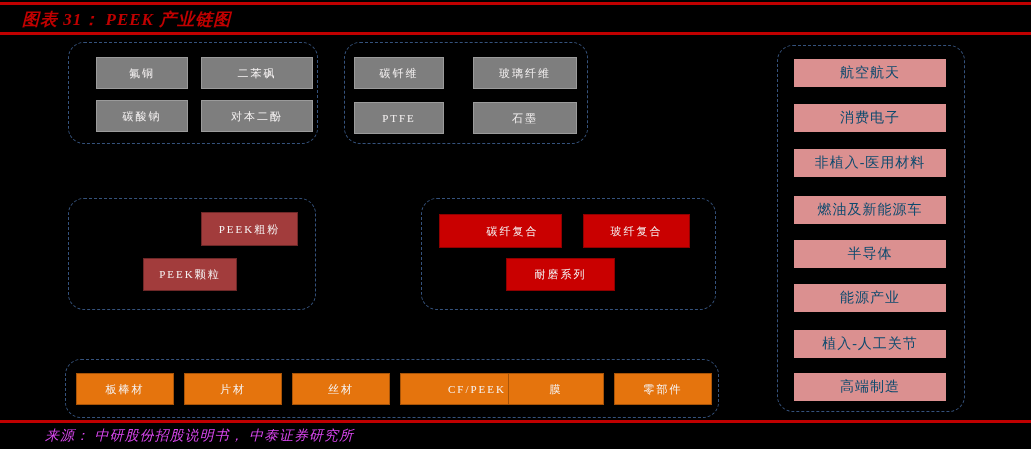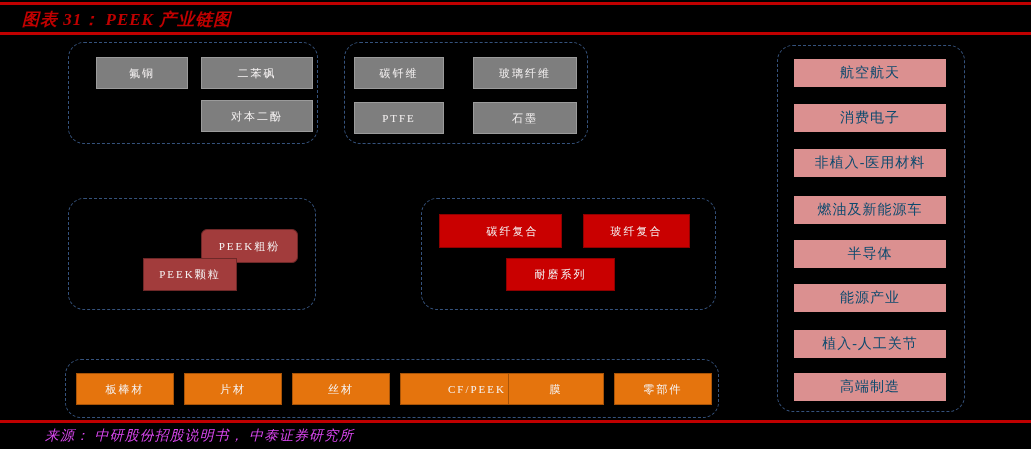--- a/index.html
+++ b/index.html
@@ -34,32 +34,33 @@
 
 <div class="stage">
 
   <div class="hline" style="top:2px;"></div>
   <div class="fig-title">图表 31： PEEK 产业链图</div>
   <div class="hline" style="top:32px;"></div>
 
   <div class="group" style="left:68px;top:42px;width:248px;height:100px;">
     <div class="node gray" style="left:27px;top:14px;width:90px;height:30px;">氟铜</div>
     <div class="node gray" style="left:132px;top:14px;width:110px;height:30px;">二苯砜</div>
+    <div class="node gray" style="left:27px;top:57px;width:90px;height:30px;">碳酸钠</div>
     <div class="node gray" style="left:132px;top:57px;width:110px;height:30px;">对本二酚</div>
   </div>
 
   <div class="group" style="left:344px;top:42px;width:242px;height:100px;">
     <div class="node gray" style="left:9px;top:14px;width:88px;height:30px;">碳钎维</div>
     <div class="node gray" style="left:128px;top:14px;width:102px;height:30px;">玻璃纤维</div>
     <div class="node gray" style="left:9px;top:59px;width:88px;height:30px;">PTFE</div>
     <div class="node gray" style="left:128px;top:59px;width:102px;height:30px;">石墨</div>
   </div>
 
   <div class="group" style="left:68px;top:198px;width:246px;height:110px;">
-    <div class="node darkred" style="left:132px;top:30px;width:95px;height:32px;border-radius:6px;">PEEK粗粉</div>
+    <div class="node darkred" style="left:132px;top:13px;width:95px;height:32px;">PEEK粗粉</div>
     <div class="node darkred" style="left:74px;top:59px;width:92px;height:31px;">PEEK颗粒</div>
   </div>
 
   <div class="group" style="left:421px;top:198px;width:293px;height:110px;">
     <div class="node red" style="left:17px;top:15px;width:97px;height:32px;padding-left:24px;">碳纤复合</div>
     <div class="node red" style="left:161px;top:15px;width:105px;height:32px;">玻纤复合</div>
     <div class="node red" style="left:84px;top:59px;width:107px;height:31px;">耐磨系列</div>
   </div>
 
   <div class="group" style="left:65px;top:359px;width:652px;height:57px;">

